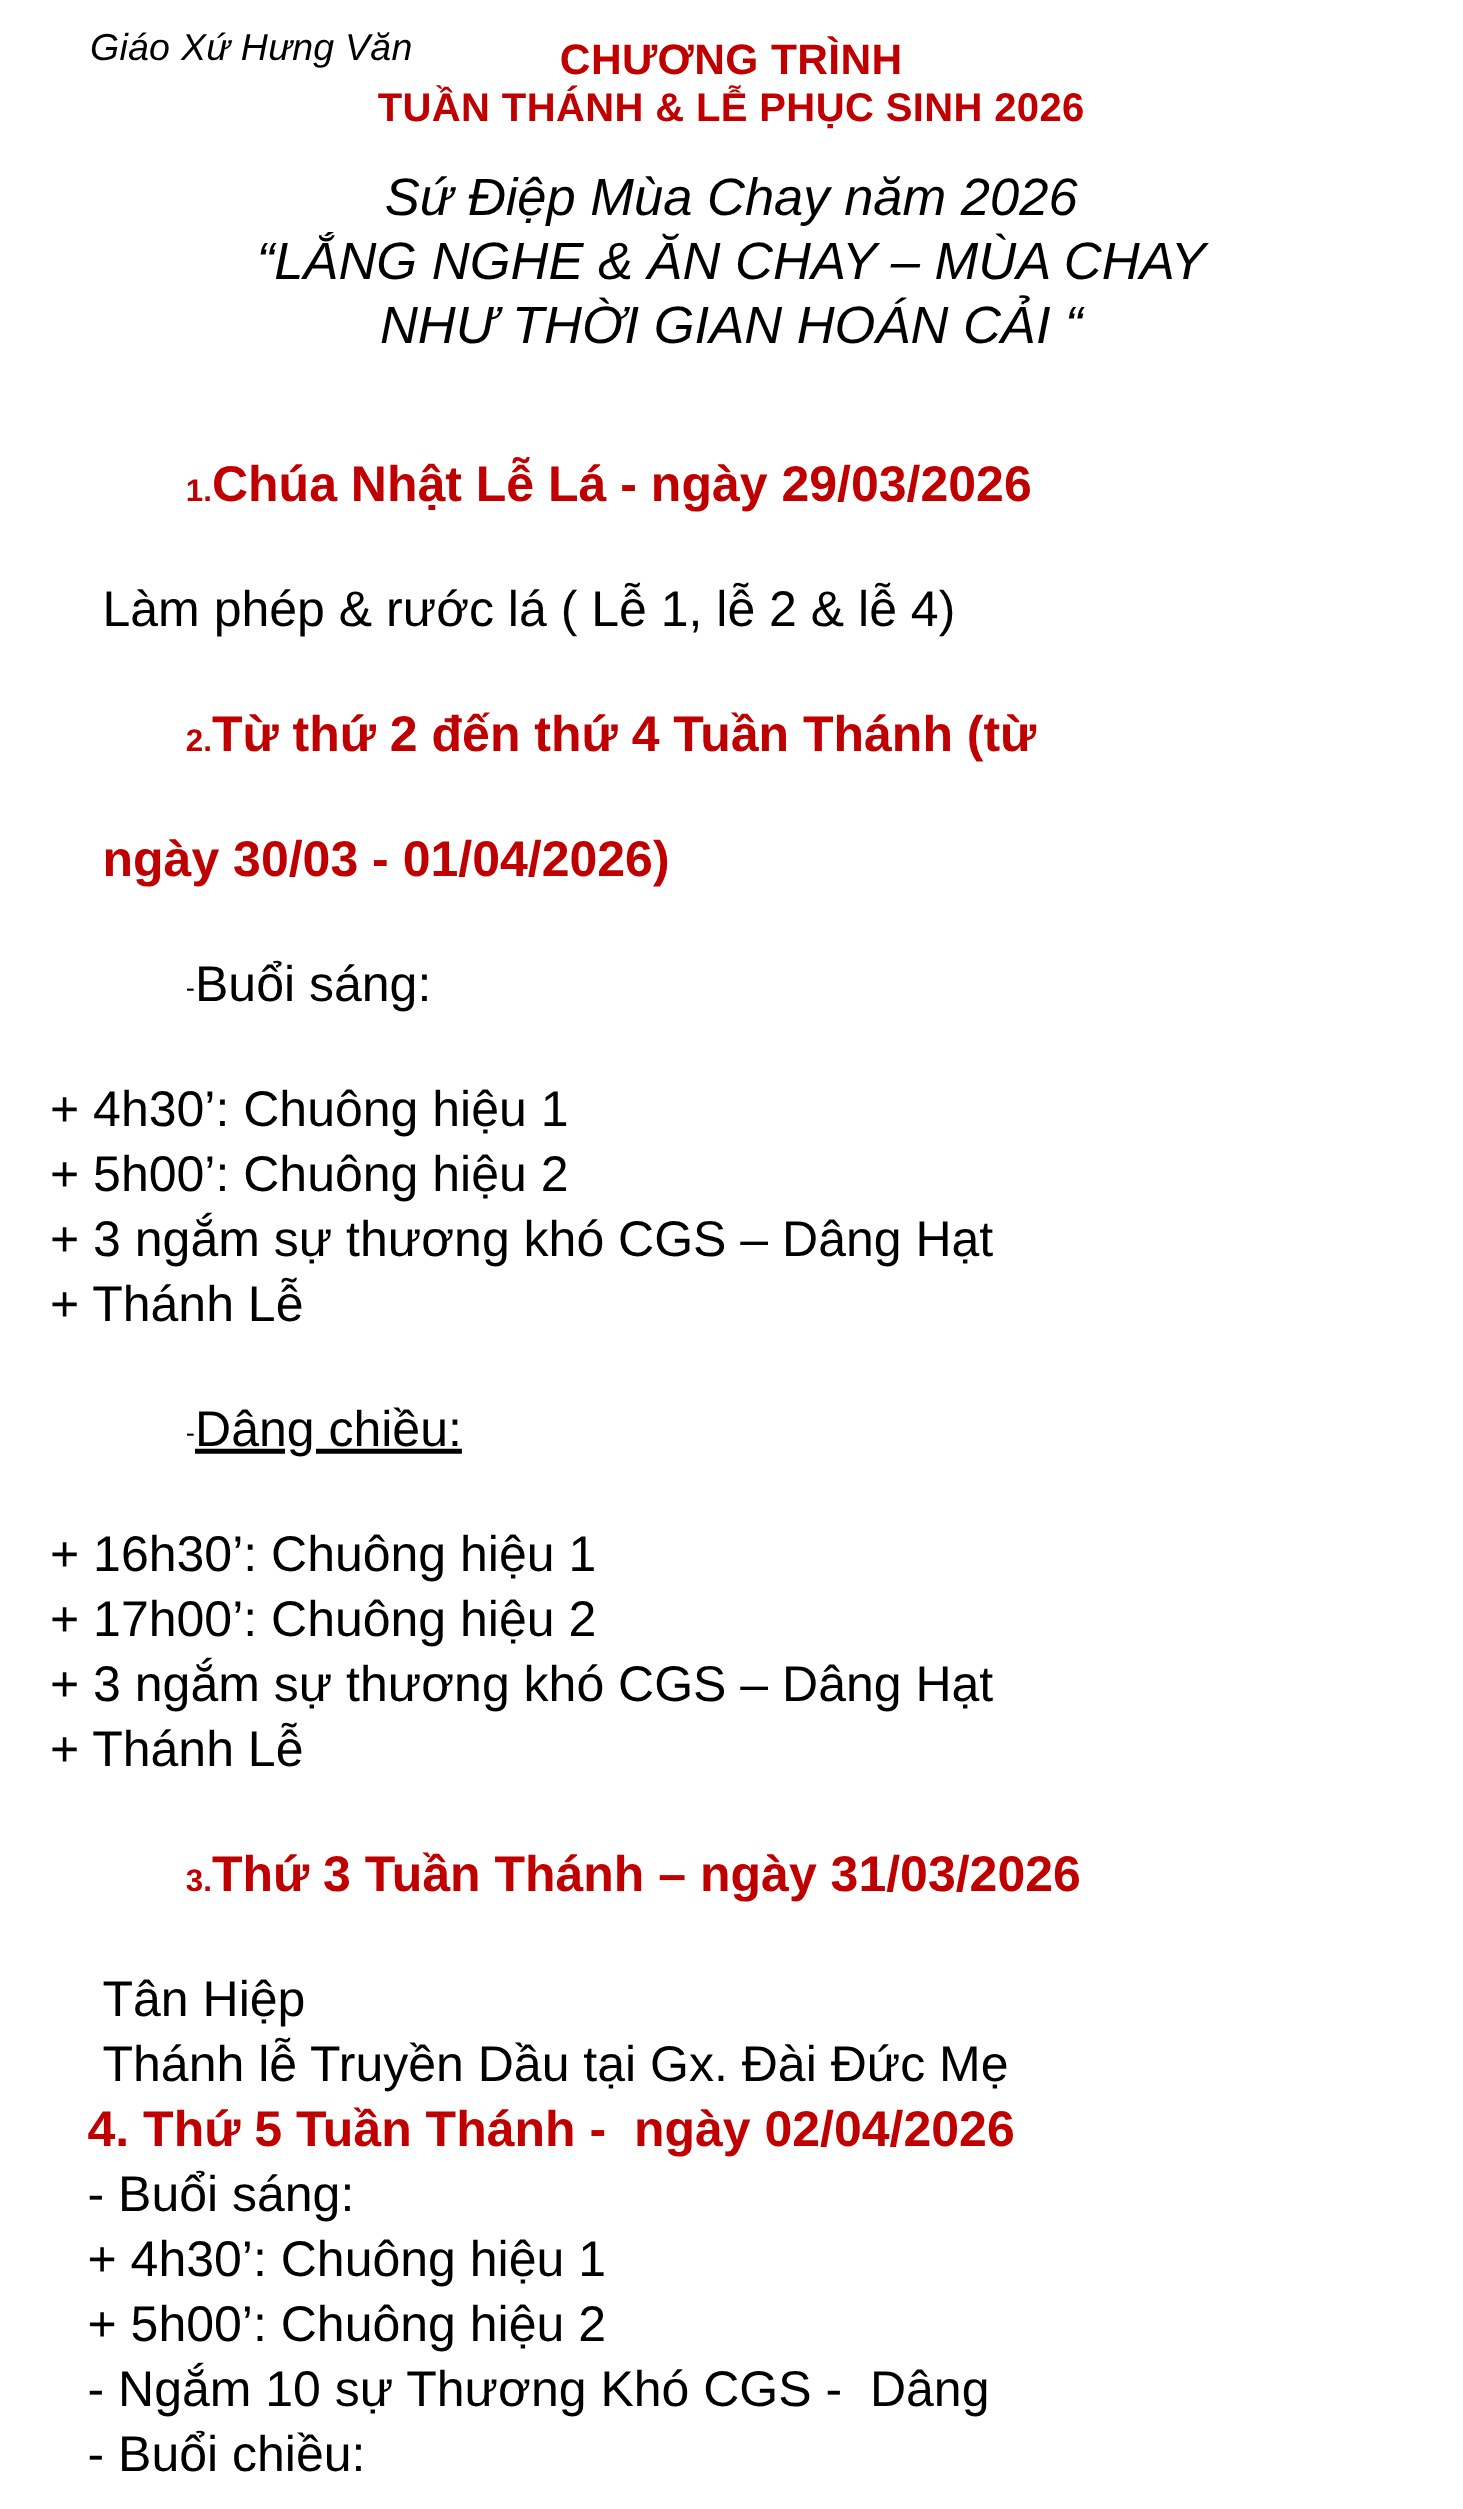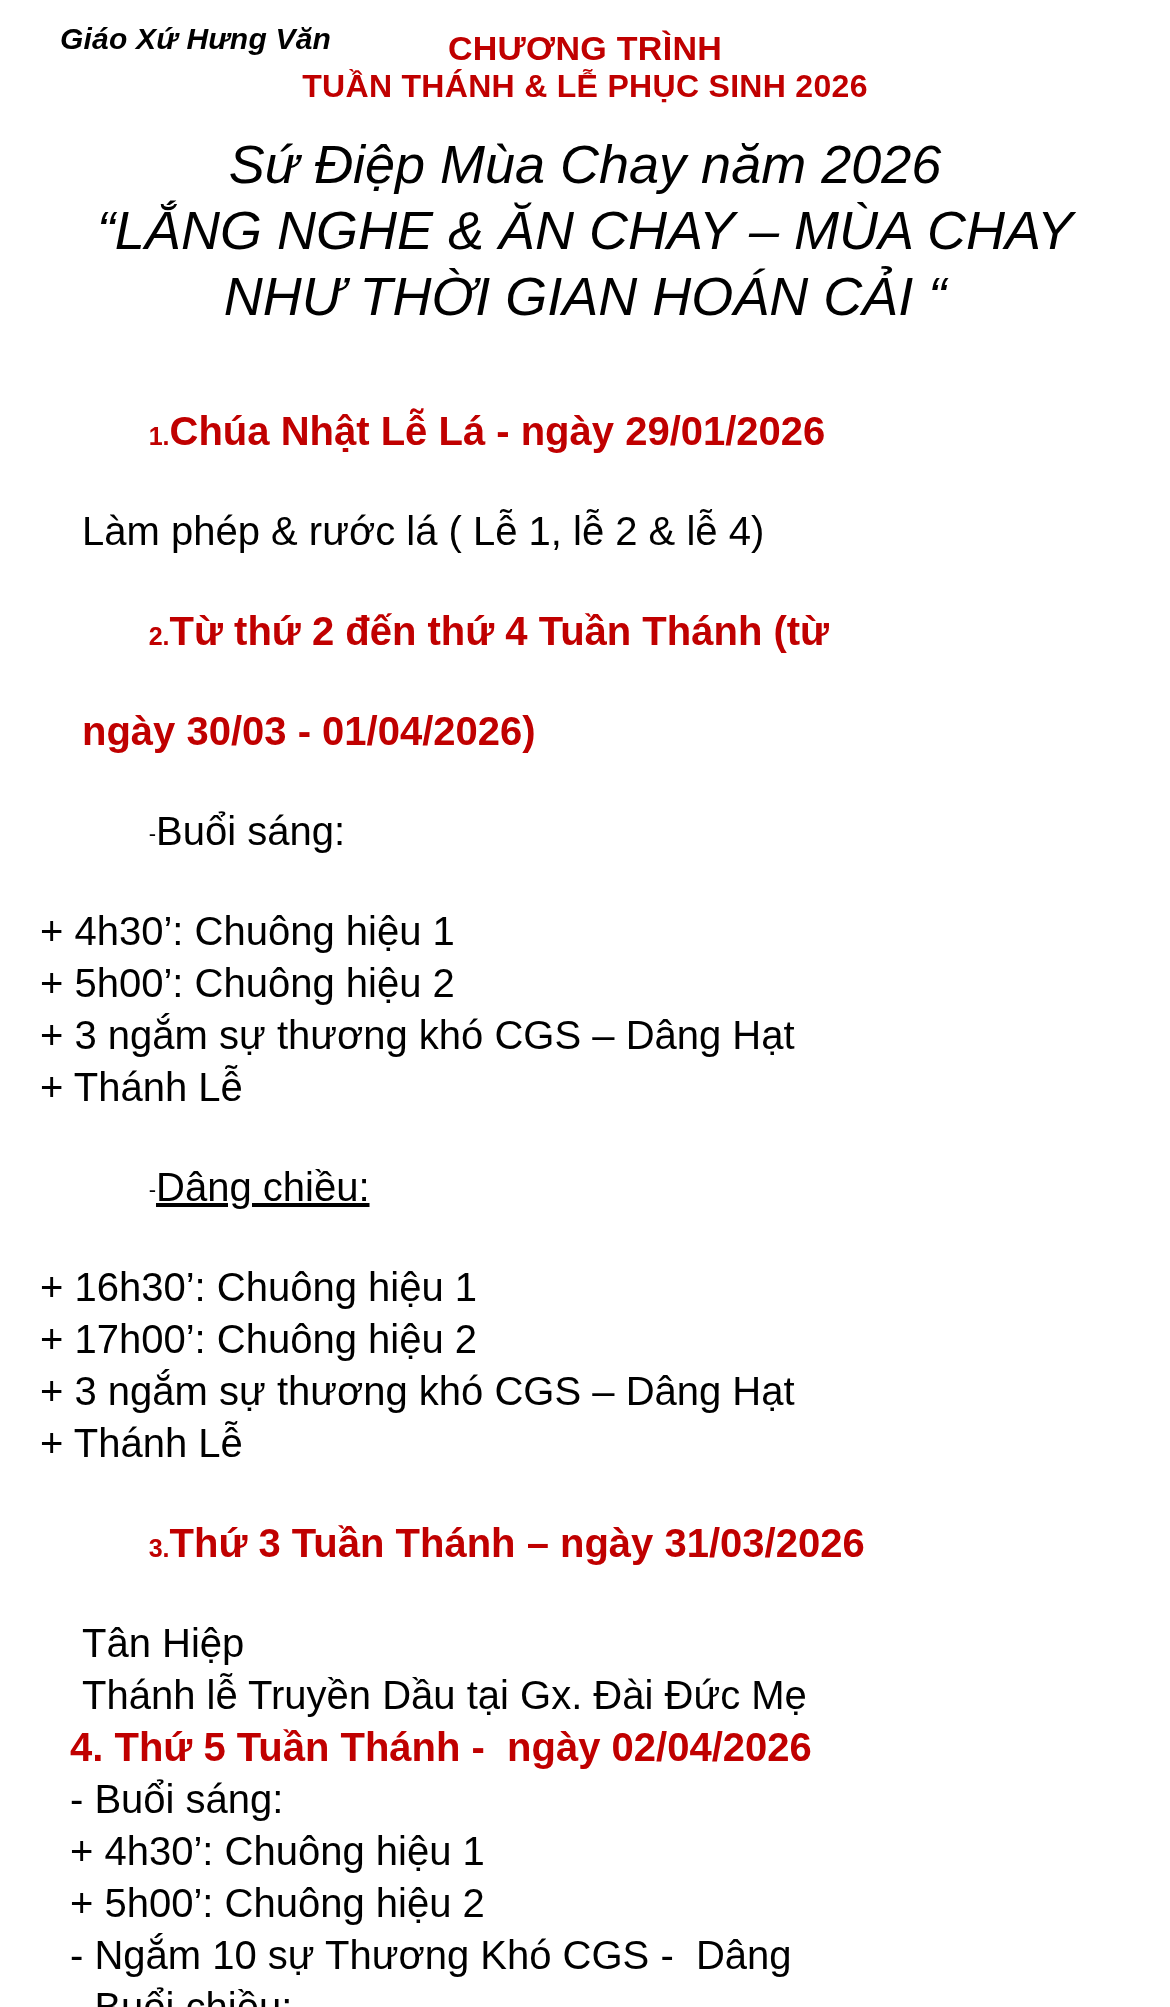--- a/index.html
+++ b/index.html
@@ -17,40 +17,40 @@
   }
   .page {
     width: 1170px;
     min-height: 2007px;
     box-sizing: border-box;
     padding: 22px 40px 10px 40px;
     position: relative;
   }
   .parish {
     font-style: italic;
-    font-weight: bold;
+    font-weight: normal;
     font-size: 30px;
     letter-spacing: 0.2px;
-    margin: 0 0 2px 20px;
+    margin: 0 0 2px 32px;
   }
   .title-block {
     text-align: center;
     color: #c00000;
     font-weight: bold;
     line-height: 1.18;
     margin-top: -30px;
     margin-bottom: 14px;
   }
   .title-line1 { font-size: 34px; letter-spacing: 0.3px; }
   .title-line2 { font-size: 32px; letter-spacing: 0.3px; }
 
   .message-block {
     text-align: center;
     font-style: italic;
-    font-size: 54px;
+    font-size: 42px;
     line-height: 1.22;
     color: #000;
     margin: 26px 0 30px 0;
   }
   .message-block .m1 { display: block; }
   .message-block .m2 { display: block; }
   .message-block .m3 { display: block; }
 
   .content {
     font-size: 40px;
@@ -104,21 +104,21 @@
 
   <div class="message-block">
     <span class="m1">Sứ Điệp Mùa Chay năm 2026</span>
     <span class="m2">“LẮNG NGHE &amp; ĂN CHAY – MÙA CHAY</span>
     <span class="m3">NHƯ THỜI GIAN HOÁN CẢI “</span>
   </div>
 
   <div class="content">
 
     <div class="line indent-hang">
-      <span class="num-sm red">1.</span><span class="red">Chúa Nhật Lễ Lá - ngày 29/01/2026</span>
+      <span class="num-sm red">1.</span><span class="red">Chúa Nhật Lễ Lá - ngày 29/03/2026</span>
     </div>
 
     <div class="line indent-1 bold">Làm phép &amp; rước lá ( Lễ 1, lễ 2 &amp; lễ 4)</div>
 
     <div class="line indent-hang justify">
       <span class="num-sm red">2.</span><span class="red">Từ thứ 2 đến thứ 4 Tuần Thánh (từ</span>
     </div>
     <div class="line indent-1 red">ngày 30/03 - 01/04/2026)</div>
 
     <div class="line indent-hang">

